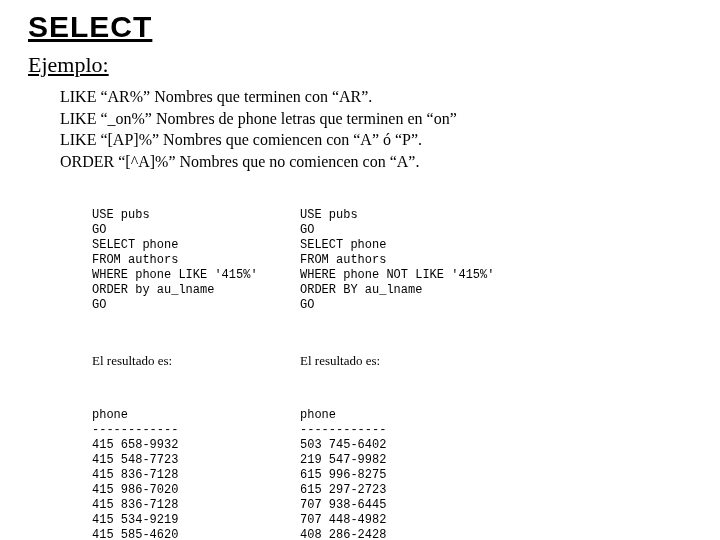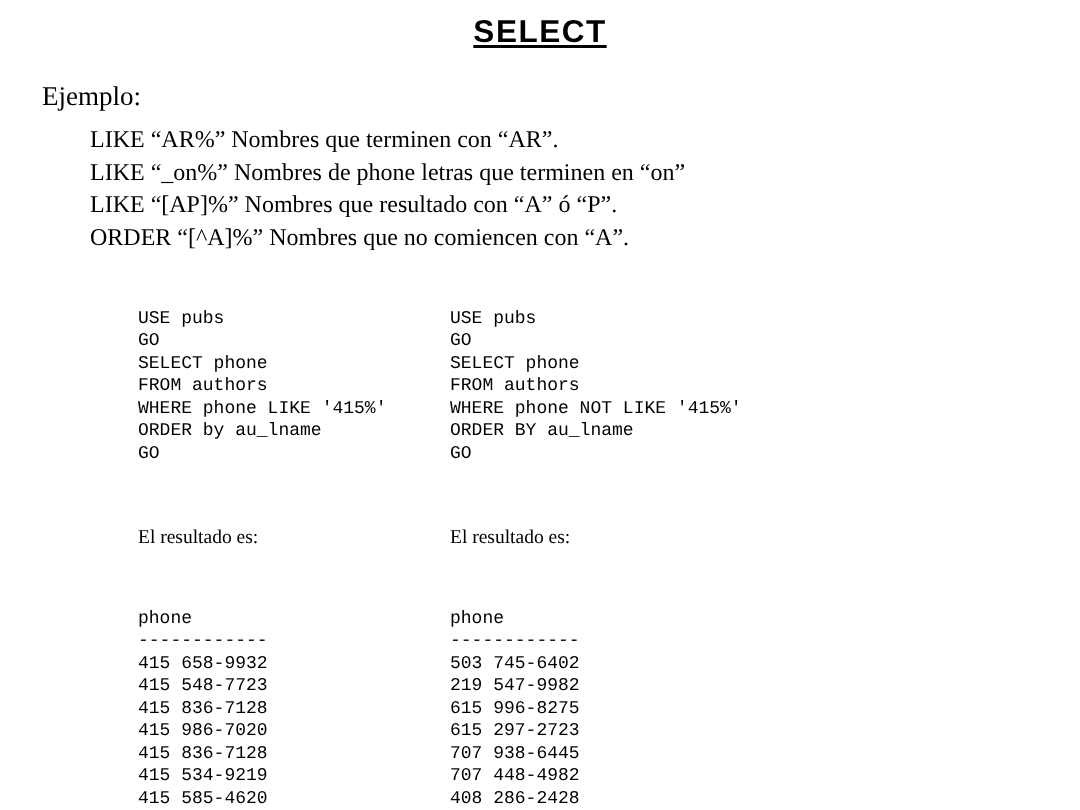--- a/index.html
+++ b/index.html
@@ -9,31 +9,31 @@
     height: 540px;
     font-family: "Times New Roman", Times, serif;
     font-size: 16px;
     color: #000;
     background: #fff;
   }
   .page {
     padding: 0 28px;
   }
   .title {
-    text-align: center;
     font-family: Arial, Helvetica, sans-serif;
     font-weight: 900;
     text-decoration: underline;
-    font-size: 21px;
+    font-size: 30px;
     letter-spacing: 1px;
     margin-top: 10px;
   }
   .subheading {
-    font-size: 18px;
-    margin-top: 20px;
+    font-size: 22px;
+    text-decoration: underline;
+    margin-top: 8px;
   }
   .bullets {
     margin: 8px 0 6px 32px;
     line-height: 1.35;
   }
   .examples {
     margin-left: 64px;
     margin-top: 4px;
   }
   .examples-row {
@@ -56,21 +56,21 @@
 </head>
 <body>
 
 <div class="page">
   <div class="title">SELECT</div>
   <div class="subheading">Ejemplo:</div>
 
   <div class="bullets">
     <div>LIKE “AR%”  Nombres que terminen con “AR”.</div>
     <div>LIKE “_on%” Nombres de phone letras que terminen en “on”</div>
-    <div>LIKE “[AP]%” Nombres que resultado con “A” ó “P”.</div>
+    <div>LIKE “[AP]%” Nombres que comiencen con “A” ó “P”.</div>
     <div>ORDER “[^A]%” Nombres que no comiencen con “A”.</div>
   </div>
 
   <div class="examples">
     <div class="examples-row">
       <div class="col">
         <div>USE pubs
 GO
 SELECT phone
 FROM authors

